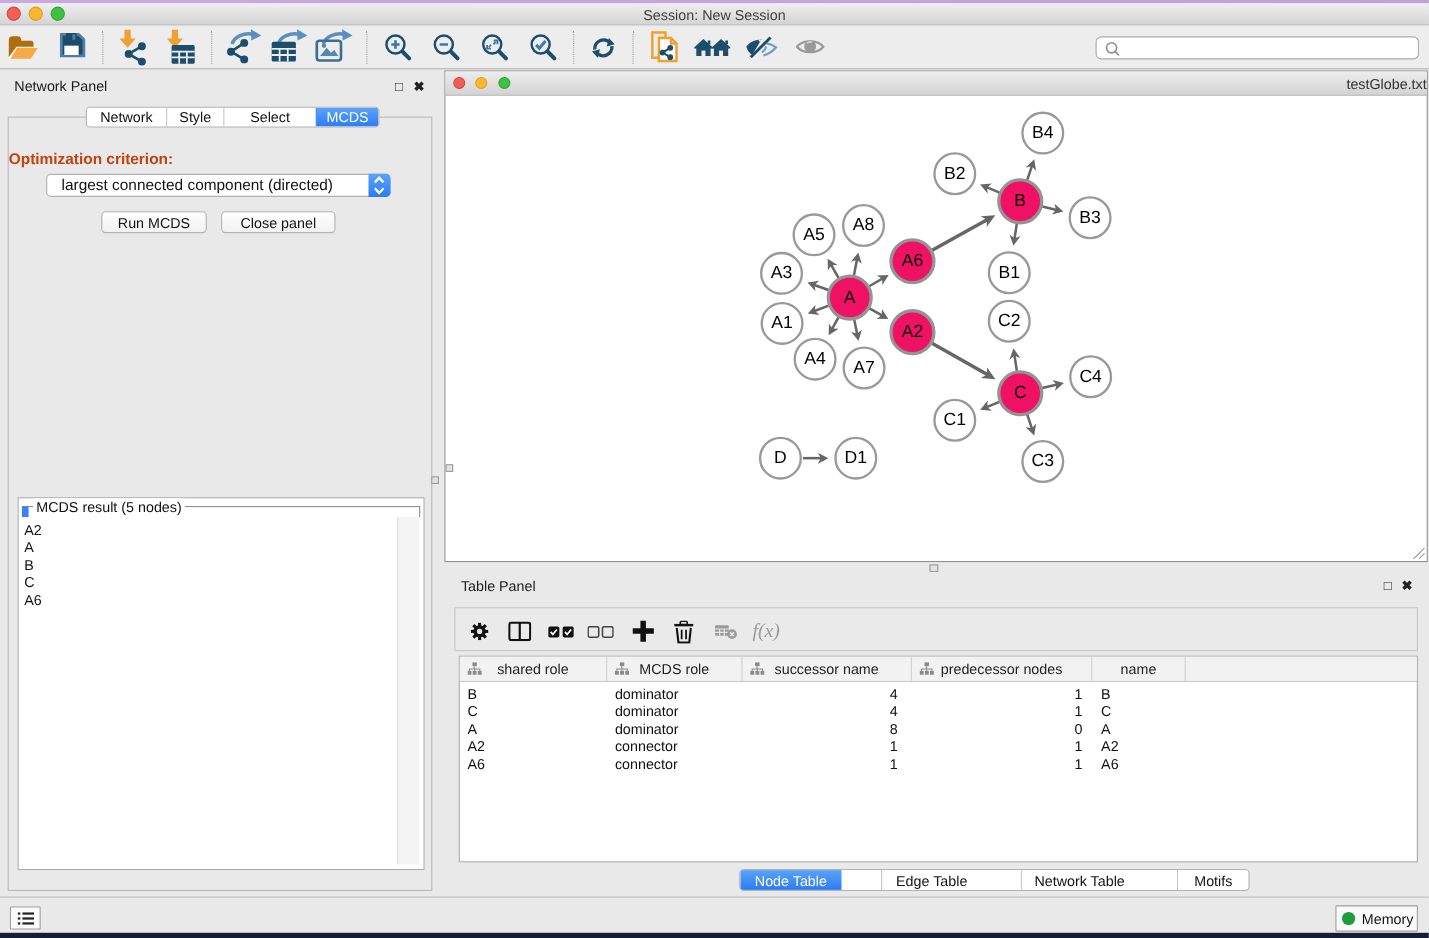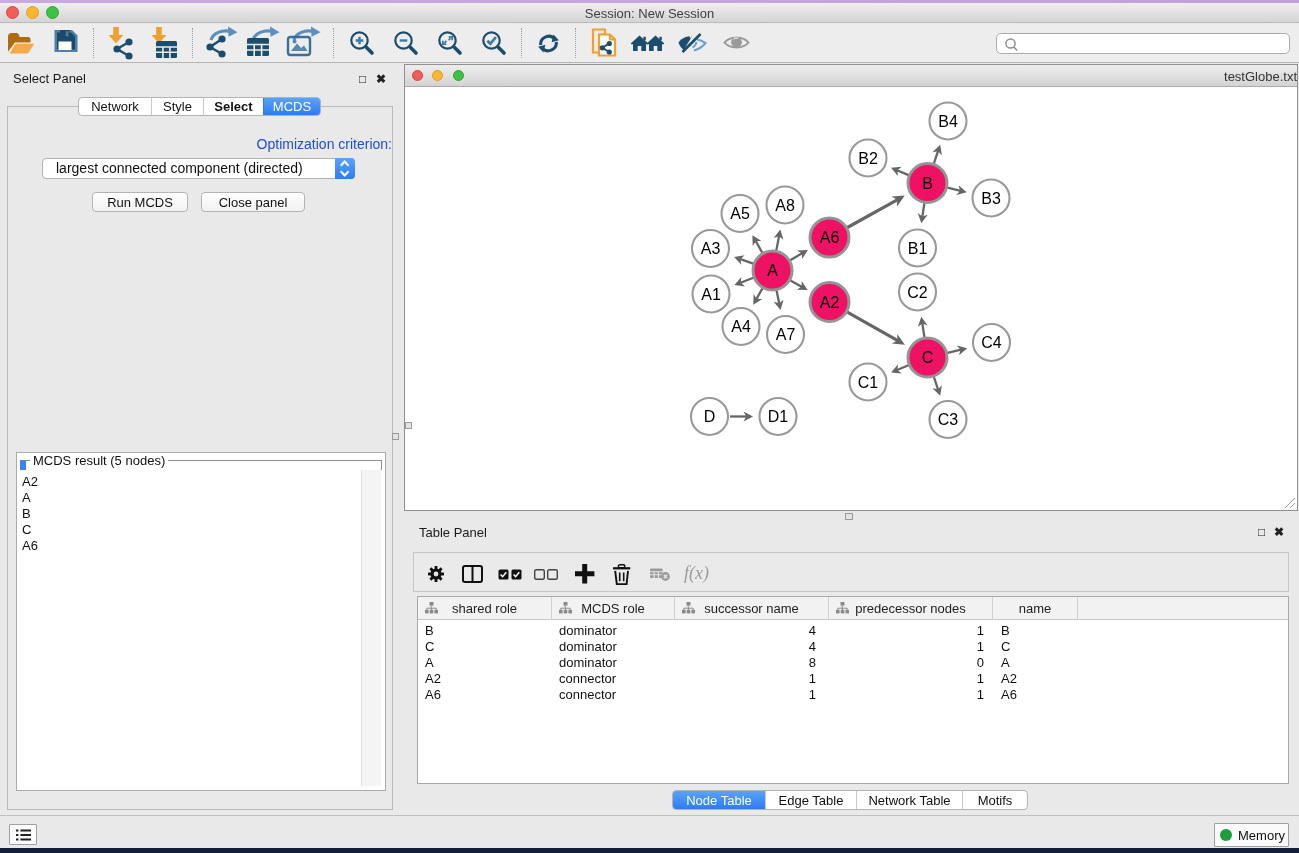--- a/index.html
+++ b/index.html
@@ -24,21 +24,21 @@
   
   #cpanel-title { left:13px; top:71px; font-size:13px; color:#1a1a1a; }
   .winbtns { font-size:12px; color:#222; }
   #cp-border { left:7px; top:106px; width:386px; height:704px; border:1px solid #b9b9b9; }
   .seg { position:absolute; display:flex; height:19px; border:1px solid #b3b3b3; border-radius:4px;
      background:#fff; overflow:hidden; font-size:13px; }
   .seg > div { display:flex; align-items:center; justify-content:center; height:100%;
      border-left:1px solid #c9c9c9; color:#111; }
   .seg > div:first-child { border-left:none; }
   .seg > div.sel { background:linear-gradient(180deg,#59a3f9,#2d7cf4); color:#fff; border-left-color:#2d7cf4; }
-  #opt-label { left:8px; top:136px; width:384px; text-align:right; font-size:14px; color:#1d4ed8; }
+  #opt-label { left:8px; top:136px; width:384px; text-align:left; font-size:14px; color:#c2410c;font-weight:bold; }
   #dropdown { left:42px; top:158px; width:313px; height:21px; background:#fff; border:1px solid #b2b2b2;
      border-radius:4px; font-size:14px; color:#111; line-height:19px; padding-left:13px; }
   #dd-step { position:absolute; right:-1px; top:-1px; width:20px; height:21px; border-radius:0 4px 4px 0;
      background:linear-gradient(180deg,#5aa4fa,#2d7cf4); }
   .btn { position:absolute; height:20px; background:linear-gradient(180deg,#ffffff,#f1f1f1);
      border:1px solid #b4b4b4; border-radius:4px; font-size:13px; color:#111;
      display:flex; align-items:center; justify-content:center; }
   #mcds-box { left:16px; top:452px; width:370px; height:339px; background:#fff; border:1px solid #ababab; }
   #mcds-fs { position:absolute; left:3px; top:7px; right:3px; height:10px;
      border-top:1px solid #8f8f8f; border-left:6px solid #3b82f6; border-right:1px solid #8f8f8f; }
@@ -219,28 +219,28 @@
 <path d="M10.5 4.2 A4.2 4.2 0 0 1 15 3.4" stroke="#d8d8d8" stroke-width="1.6" fill="none"></path>
 </svg>
   <div id="searchbox">
       <svg width="18" height="17" style="position:absolute;left:6px;top:2px;">
         <circle cx="7.5" cy="7.5" r="4.6" fill="none" stroke="#8f8f8f" stroke-width="1.5"></circle>
         <line x1="10.9" y1="10.9" x2="14.2" y2="14.5" stroke="#8f8f8f" stroke-width="1.5"></line>
       </svg>
     </div>
 </div>
 
-<div class="abs" id="cpanel-title">Select Panel</div>
+<div class="abs" id="cpanel-title">Network Panel</div>
 <div class="abs winbtns" style="left:359px;top:72px;">□</div>
 <div class="abs winbtns" style="left:376px;top:72px;font-weight:bold;">✖</div>
 <div class="abs" id="cp-border"></div>
 <div class="seg" style="left:78px;top:97px;">
   <div style="width:72px;">Network</div>
   <div style="width:52px;">Style</div>
-  <div style="width:60px;font-weight:bold;">Select</div>
+  <div style="width:84px;">Select</div>
   <div class="sel" style="width:57px;">MCDS</div>
 </div>
 <div class="abs" id="opt-label">Optimization criterion:</div>
 <div class="abs" id="dropdown">largest connected component (directed)
   <div id="dd-step"><svg width="20" height="21" viewBox="0 0 20 21">
         <path d="M5.8 7.8 L9.7 3.6 L13.6 7.8" stroke="#fff" stroke-width="2.1" fill="none"></path>
         <path d="M5.8 13.2 L9.7 17.4 L13.6 13.2" stroke="#fff" stroke-width="2.1" fill="none"></path>
       </svg></div>
 </div>
 <div class="btn" style="left:92px;top:192px;width:96px;">Run MCDS</div>
@@ -510,21 +510,21 @@
     <span class="tcell" style="left:583px;">A2</span>
   </div>
   <div class="trow" style="left:0;top:90px;width:872px;">
     <span class="tcell" style="left:7px;">A6</span>
     <span class="tcell" style="left:141px;">connector</span>
     <span class="tcell num" style="left:257px;width:141px;">1</span>
     <span class="tcell num" style="left:411px;width:155px;">1</span>
     <span class="tcell" style="left:583px;">A6</span>
   </div>
 </div>
-<div class="seg" style="left:672px;top:790px;height:20px;">
+<div class="seg" style="left:672px;top:790px;height:20px;gap:36px;">
   <div class="sel" style="width:92px;">Node Table</div>
   <div style="width:91px;">Edge Table</div>
   <div style="width:106px;">Network Table</div>
   <div style="width:65px;">Motifs</div>
 </div>
 
 <div class="abs" id="statusbar">
   <div id="list-btn">
       <svg width="15" height="12" viewBox="0 0 15 12">
         <g fill="#222">

